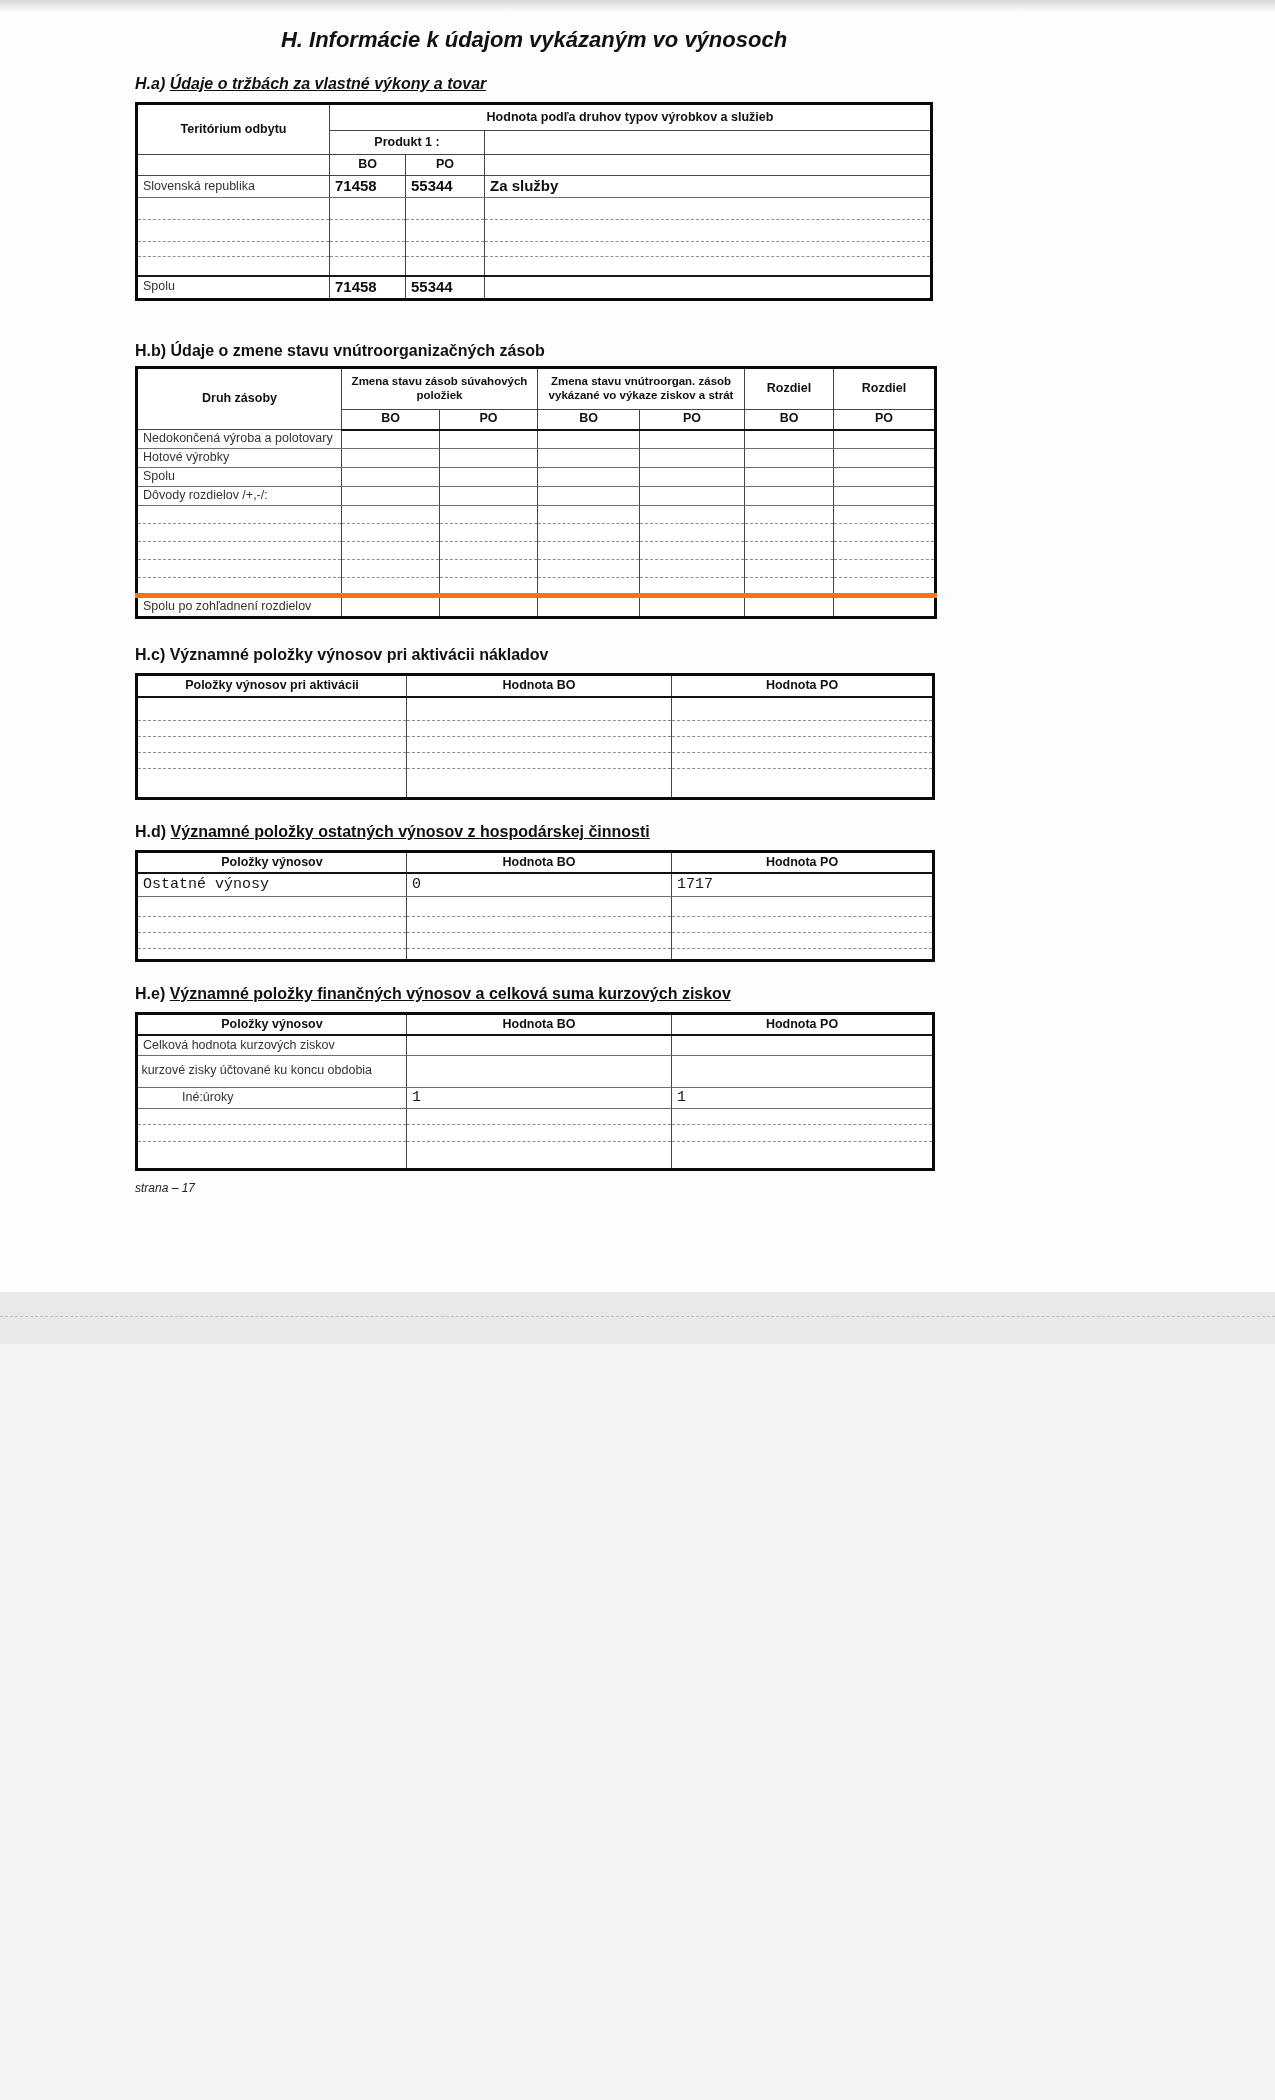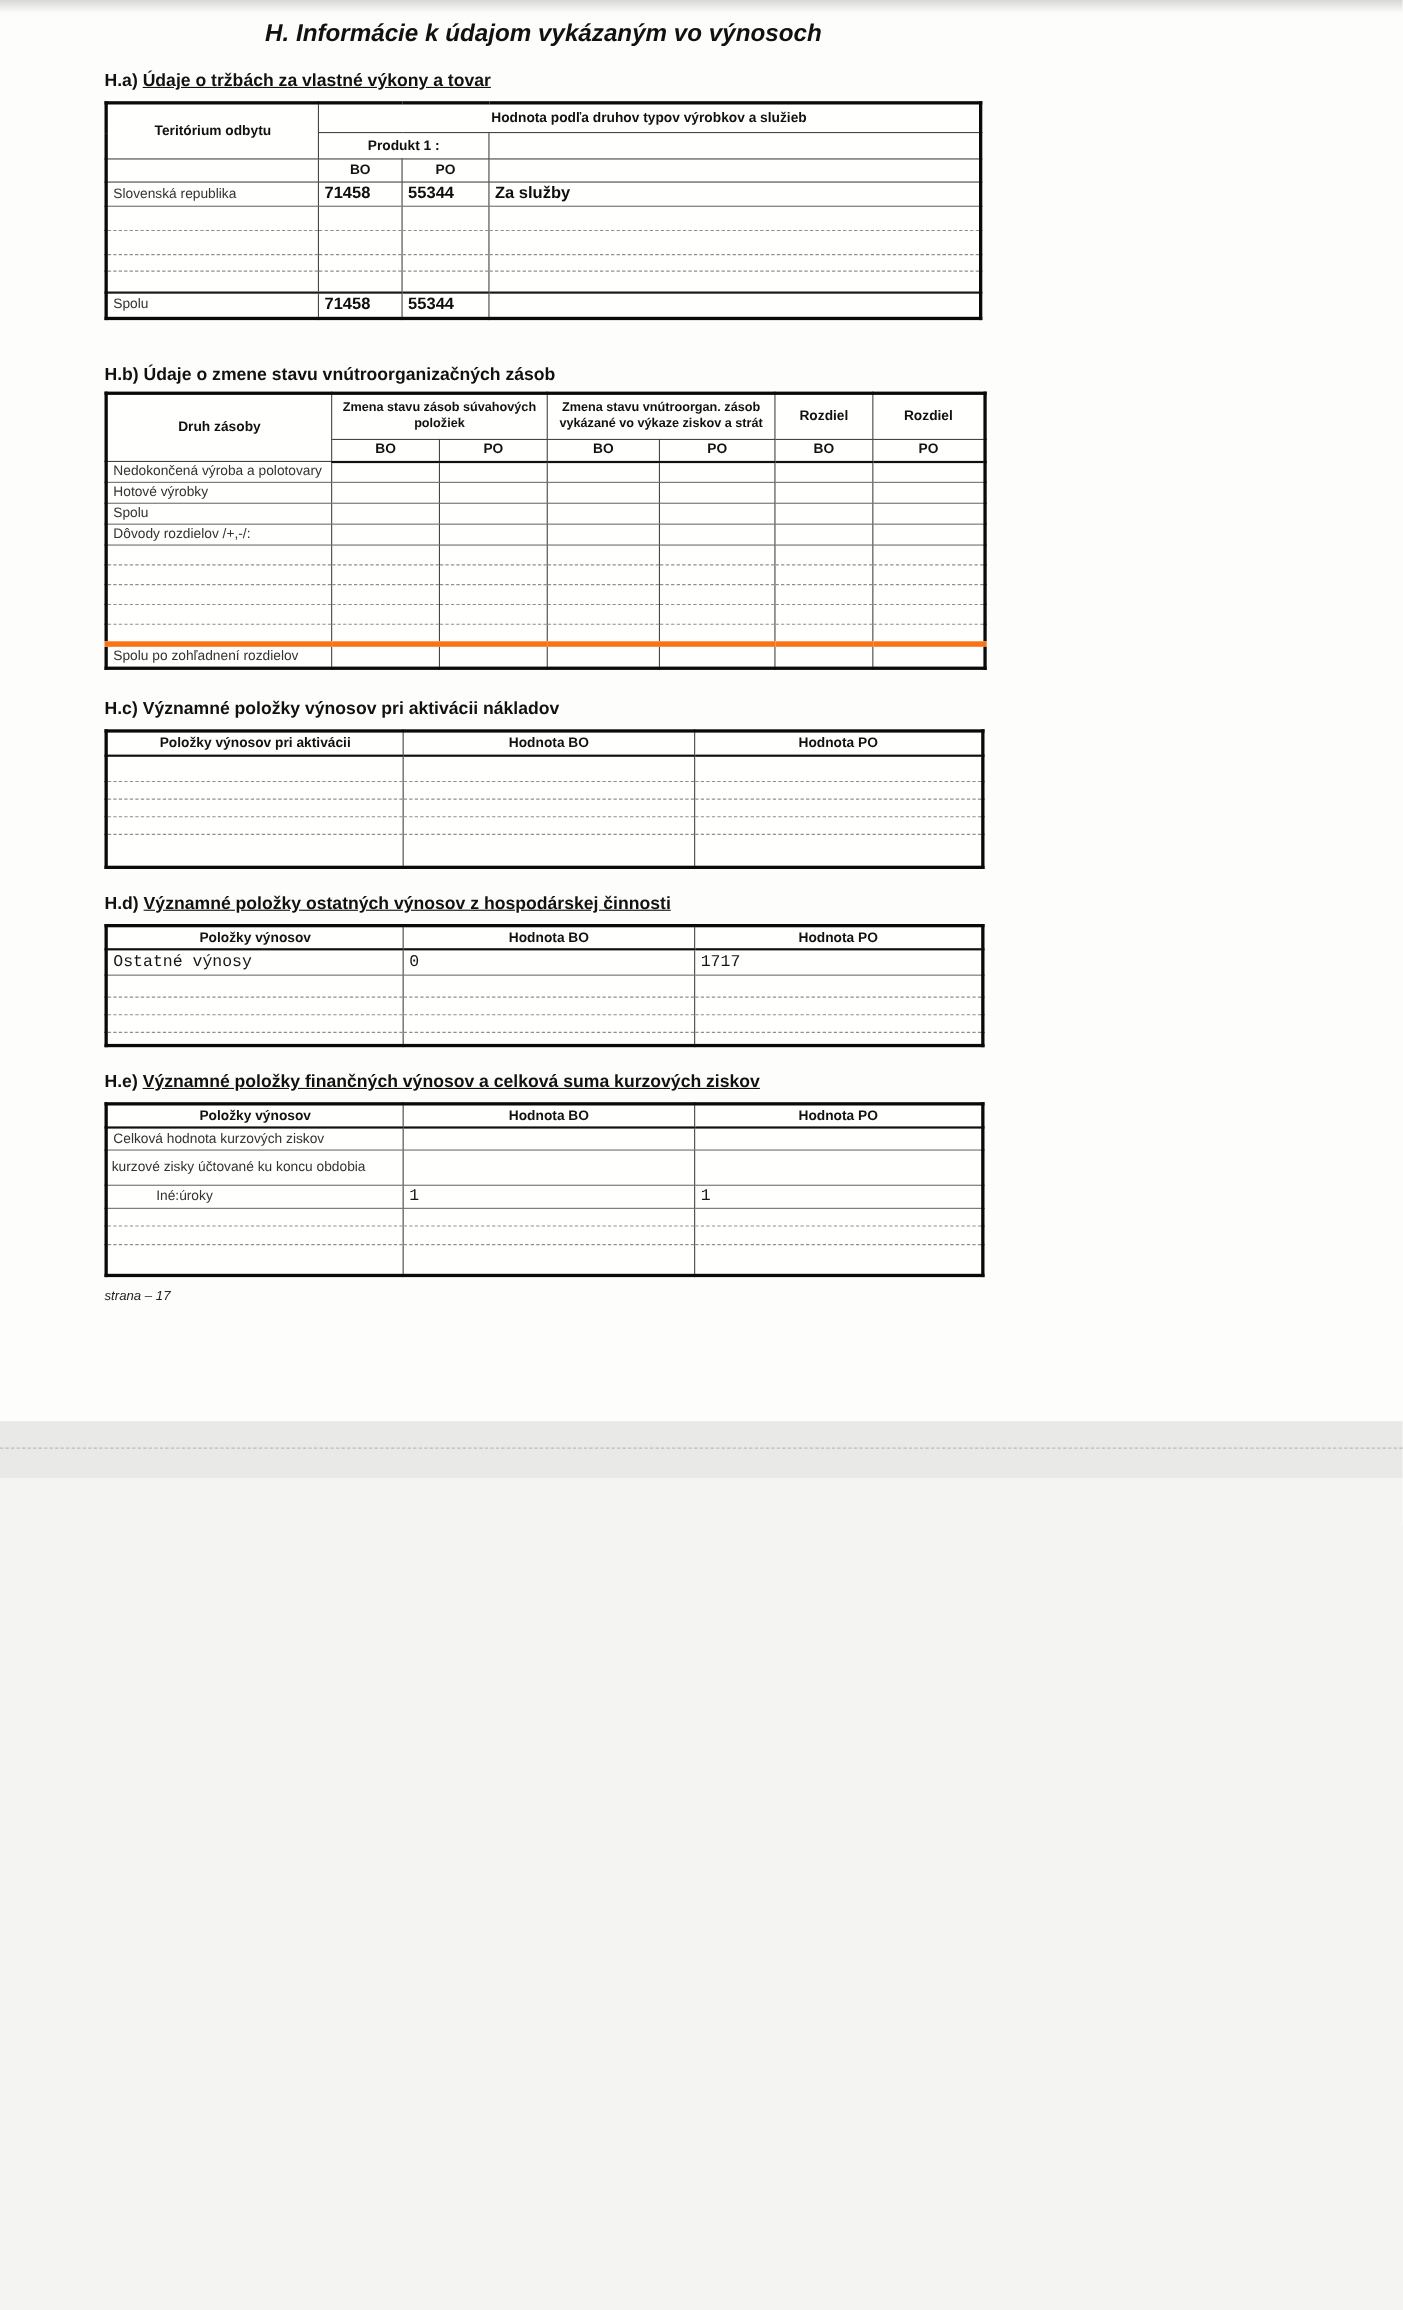--- a/index.html
+++ b/index.html
@@ -12,31 +12,31 @@
     overflow: hidden;
   }
   .artifact-top {
     position: absolute; top: 0; left: 0; width: 1275px; height: 12px;
     background: linear-gradient(#d7d7d5, #fdfdfb);
   }
   .band-gray  { position: absolute; left: 0; top: 1292px; width: 1275px; height: 52px; background: #e9e9e7; }
   .band-dash  { position: absolute; left: 0; top: 1316px; width: 1275px; height: 0; border-top: 1px dashed #bcbcba; }
   .band-lower { position: absolute; left: 0; top: 1344px; width: 1275px; height: 756px; background: #f4f4f2; }
 
-  .content { position: relative; padding: 16px 0 0 95px; width: 800px; }
+  .content { position: relative; padding: 26px 0 0 95px; width: 800px; margin-left: 40px; }
 
   .doc-title {
     width: 798px; text-align: center;
     font-size: 22px; font-weight: bold; font-style: italic;
     color: #111; line-height: 28px;
   }
 
   .sec-heading { font-size: 16px; font-weight: bold; color: #111; line-height: 20px; }
   .sec-heading .txt.u { text-decoration: underline; }
-  .mt-ha { margin-top: 20px; }
+  .mt-ha { margin-top: 20px; font-style: italic; }
   .mt-hb { margin-top: 40px; }
   .mt-hc { margin-top: 26px; }
   .mt-hd { margin-top: 22px; }
   .mt-he { margin-top: 22px; }
 
   .sub-heading {
     margin: 3px 0 0 38px; font-size: 14px; color: #1d1d1d;
     text-decoration: underline; line-height: 18px;
   }
 

